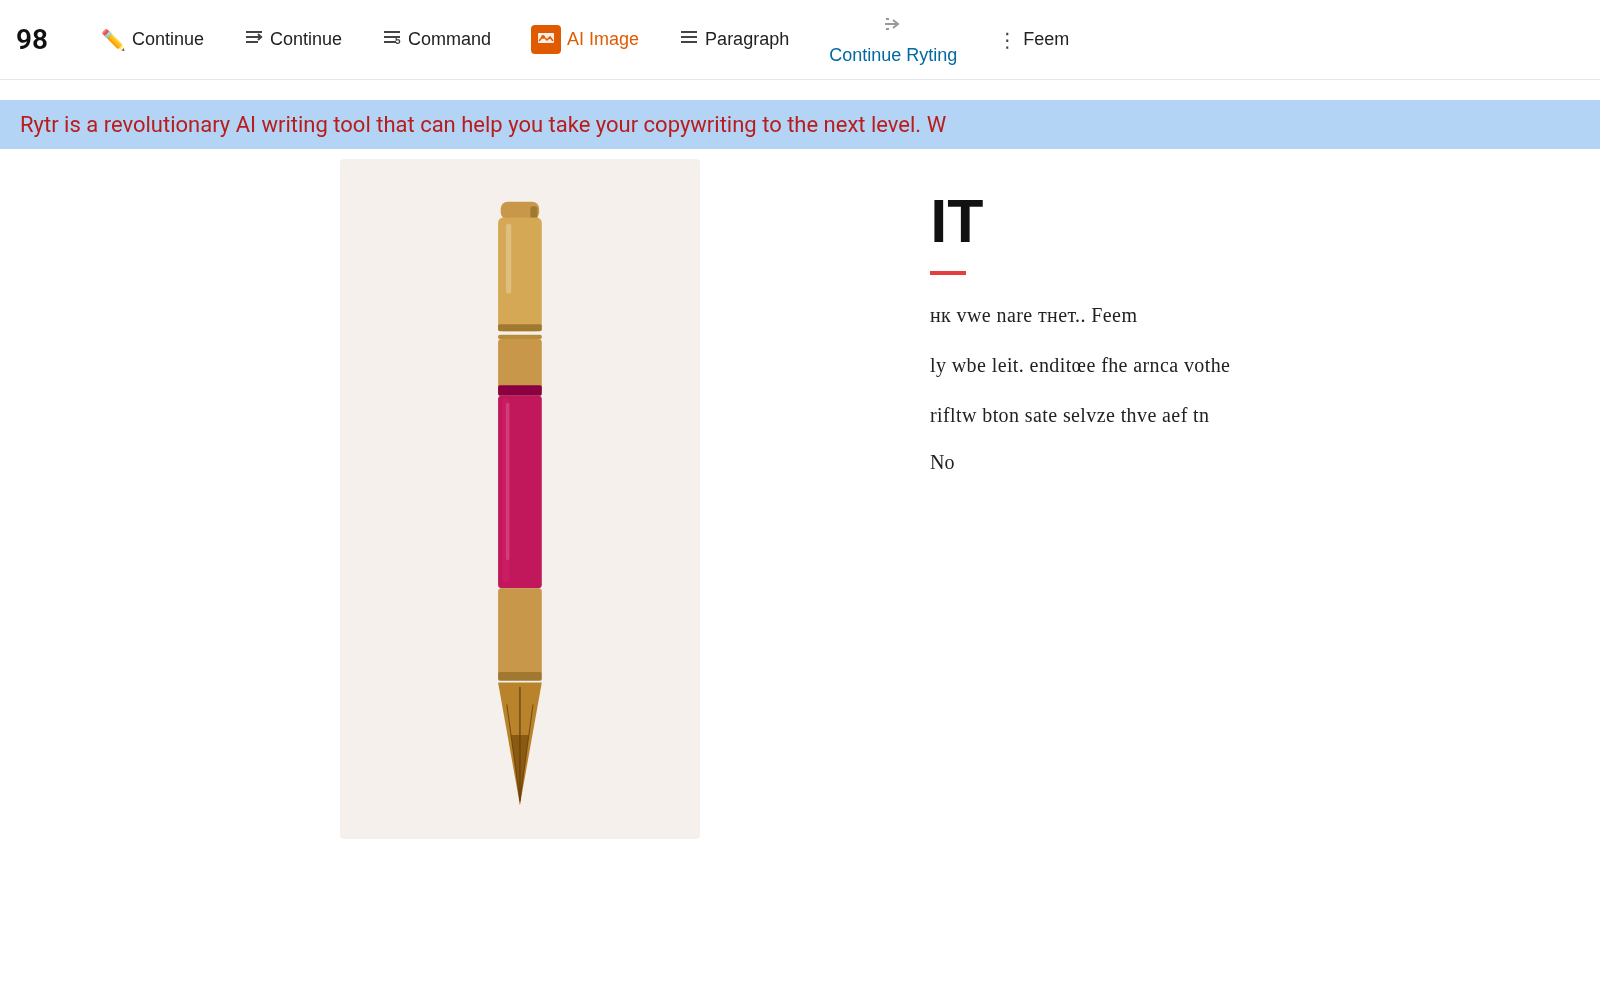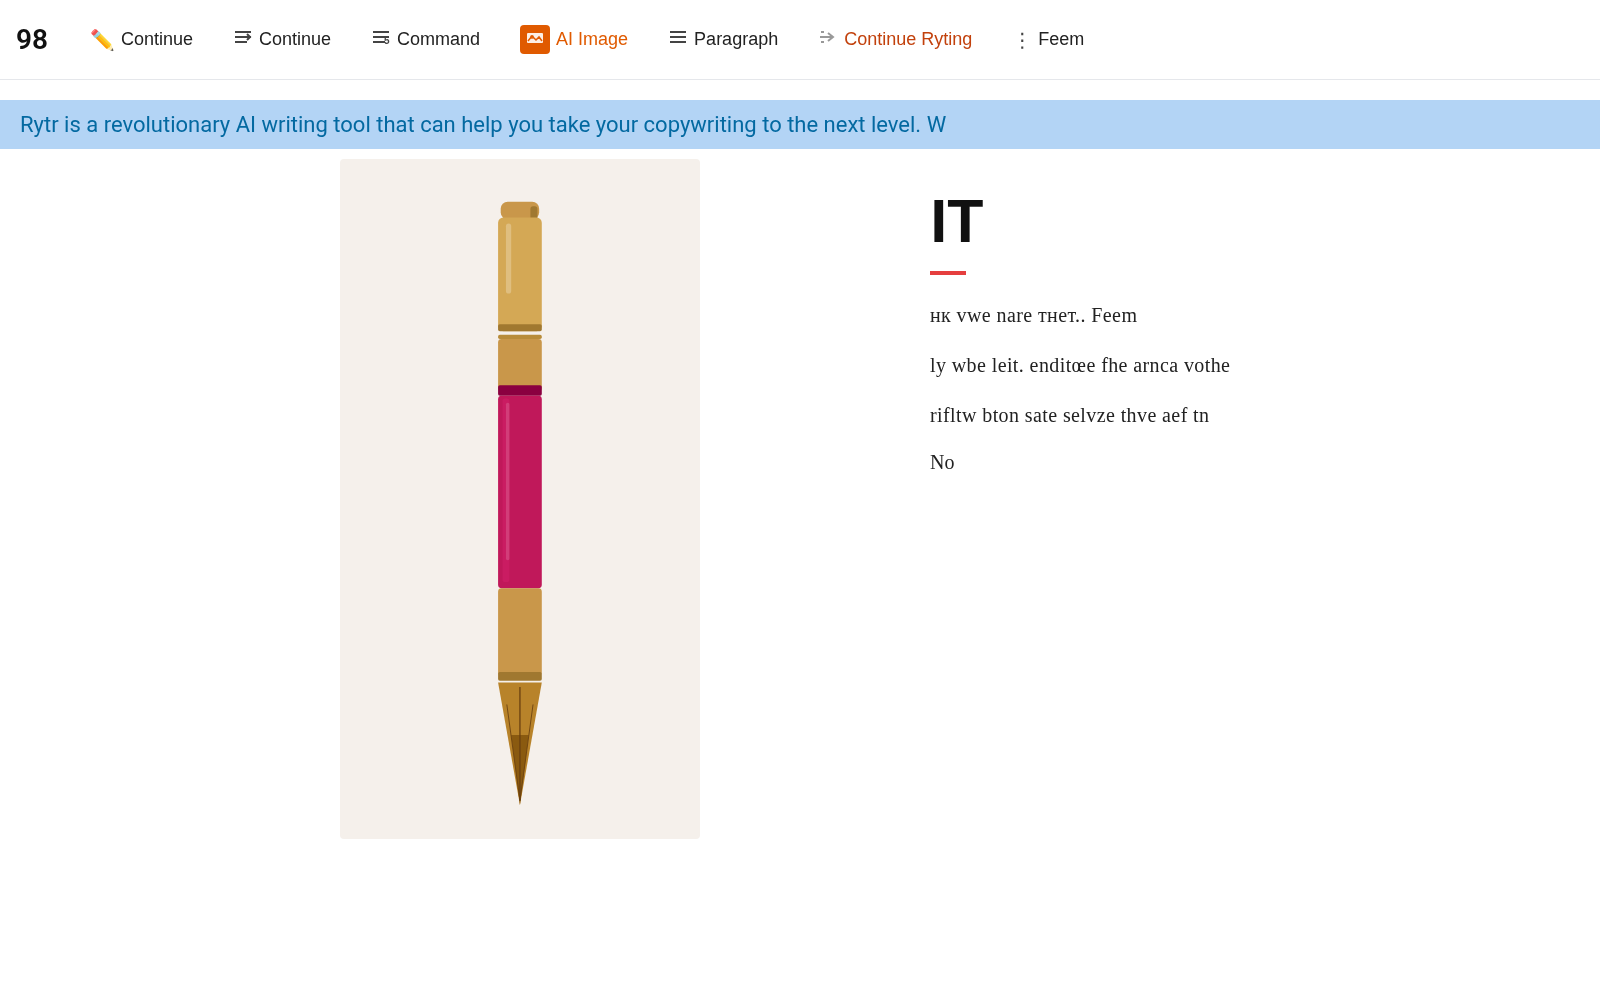--- a/index.html
+++ b/index.html
@@ -24,21 +24,21 @@
       height: 80px;
       border-bottom: 1px solid #e5e7eb;
       background: #fff;
       gap: 4px;
     }
 
     .toolbar-score {
       font-size: 28px;
       font-weight: 600;
       color: #111;
-      margin-right: 12px;
+      margin-right: 23px;
       min-width: 40px;
     }
 
     .toolbar-btn {
       display: flex;
       align-items: center;
       gap: 6px;
       padding: 10px 18px;
       border: none;
       background: transparent;
@@ -61,21 +61,22 @@
 
     .toolbar-btn.ai-image-btn .btn-icon {
       background: #e05a00;
       color: white;
       border-radius: 4px;
       padding: 2px 4px;
       font-size: 14px;
     }
 
     .toolbar-btn.continue-btn {
-      color: #c2410c;
+      color: #0369a1;
+      flex-direction: column;
     }
 
     .toolbar-btn.continue-btn .btn-icon {
       color: #999;
     }
 
     .toolbar-btn.more-btn {
       color: #222;
     }
 
@@ -85,21 +86,21 @@
       padding: 20px 0 0 0;
       height: calc(987px - 80px);
       overflow: hidden;
     }
 
     
     .selected-text-line {
       background: #b3d4f5;
       padding: 8px 20px;
       font-size: 22px;
-      color: #0369a1;
+      color: #b91c1c;
       line-height: 1.5;
       display: flex;
       align-items: center;
     }
 
     
     .doc-area {
       display: flex;
       height: 750px;
       padding: 20px 0;

